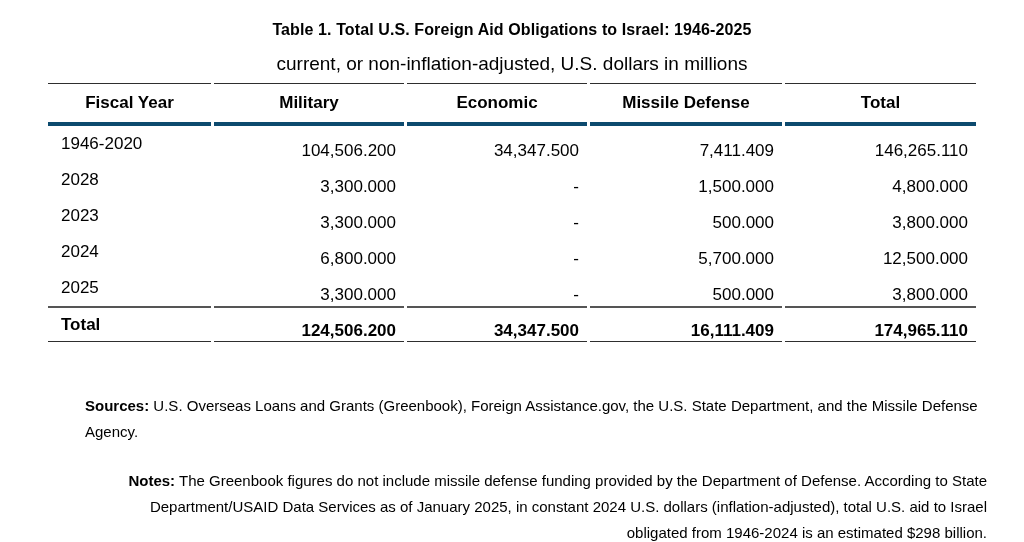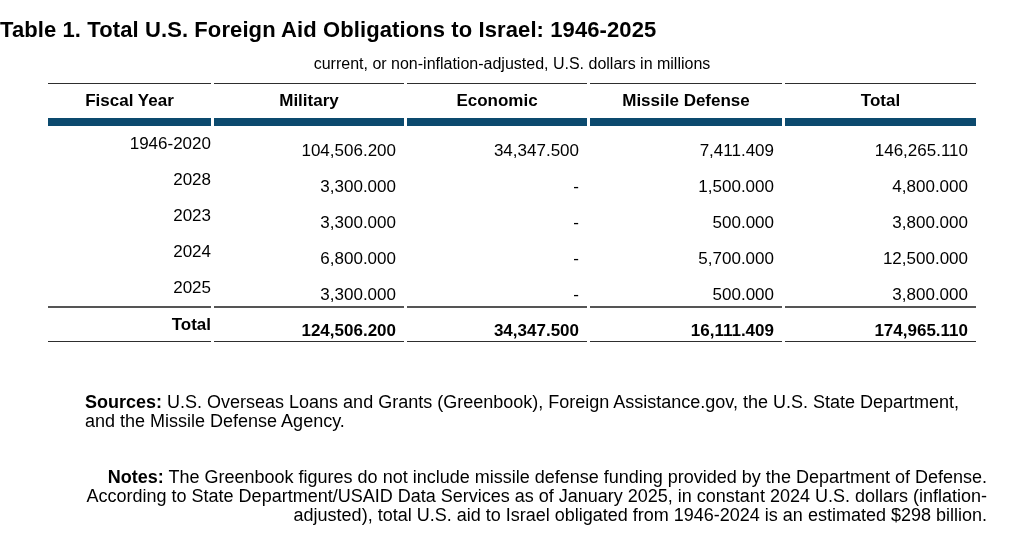--- a/index.html
+++ b/index.html
@@ -11,73 +11,74 @@
   }
   .page {
     position: relative;
     width: 1024px; height: 542px;
     background: #ffffff;
     overflow: hidden;
   }
   .title {
     position: absolute;
     top: 17px; left: 0; width: 100%;
-    font-size: 22px;
+    text-align: center;
+    font-size: 16px;
     font-weight: bold;
     letter-spacing: 0.1px;
     line-height: 26px;
   }
   .subtitle {
     position: absolute;
     top: 53px; left: 0; width: 100%;
     text-align: center;
-    font-size: 16px;
+    font-size: 19px;
     line-height: 22px;
   }
   table.aid-table {
     position: absolute;
     left: 45px; top: 83px;
     width: 934px;
     border-collapse: separate;
     border-spacing: 3px 0;
     table-layout: fixed;
     font-size: 17px;
   }
   table.aid-table th {
     border-top: 1.5px solid #2e2e2e;
-    border-bottom: 8px solid #0c4a6e;
+    border-bottom: 4px solid #0c4a6e;
     font-weight: bold;
     text-align: center;
     height: 43px;
     vertical-align: middle;
     padding: 0;
   }
   table.aid-table td {
     height: 36px;
     vertical-align: middle;
     text-align: right;
     padding: 13px 8px 0 0;
     font-weight: normal;
   }
   table.aid-table td.year {
-    text-align: right;
+    text-align: left;
     padding: 0 0 0 13px;
   }
   table.aid-table tr.total-row td {
     border-top: 2px solid #555555;
     border-bottom: 1.5px solid #2e2e2e;
     font-weight: bold;
     height: 36px;
   }
   .note {
     position: absolute;
     left: 85px;
     width: 902px;
-    font-size: 18px;
-    line-height: 19px;
+    font-size: 15px;
+    line-height: 26px;
   }
   .note-sources { top: 393px; }
   .note-notes   { top: 468px; text-align: right; }
   .b { font-weight: bold; }
 </style>
 </head>
 <body>
 
 <div class="page">
 

